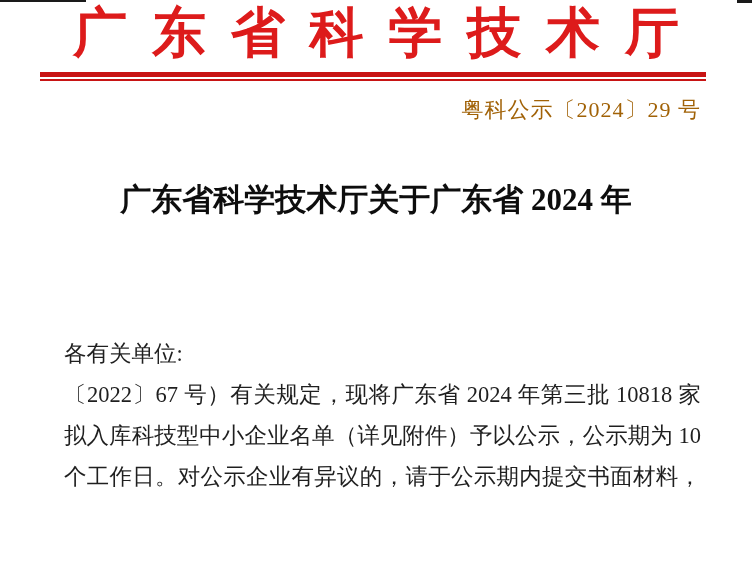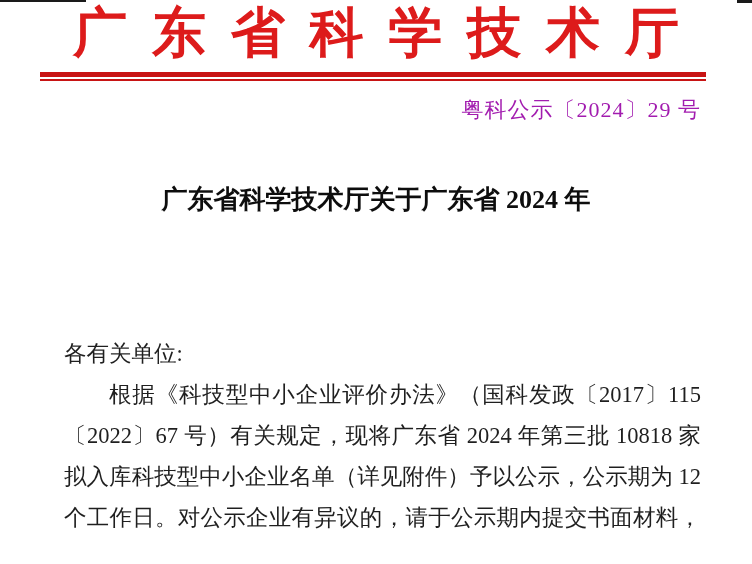--- a/index.html
+++ b/index.html
@@ -38,29 +38,29 @@
     position: absolute; top: 72px; left: 40px; width: 666px;
   }
   .rule-thick { height: 5px; background: #c81414; }
   .rule-gap   { height: 2px; background: transparent; }
   .rule-thin  { height: 2px; background: #c81414; }
   
   .docnum {
     position: absolute; top: 96px; right: 51px;
     font-size: 22px;
     line-height: 28px;
-    color: #a21caf;
+    color: #a16207;
     letter-spacing: 1px;
     white-space: nowrap;
   }
   
   .title {
     position: absolute; top: 174px; left: 0; right: 0;
     text-align: center;
-    font-size: 26px;
+    font-size: 31px;
     line-height: 52px;
     font-weight: bold;
     color: #0d0d0d;
   }
   .title-line { height: 52px; }
   
   .doc-body {
     position: absolute; top: 333px; left: 64px; width: 637px;
     font-size: 22.5px;
     color: #1f1f1f;
@@ -91,19 +91,18 @@
   </div>
 
   <div class="docnum">粤科公示〔2024〕29 号</div>
 
   <div class="title">
     <div class="title-line">广东省科学技术厅关于广东省 2024 年</div>
   </div>
 
   <div class="doc-body">
     <div class="bline b-left">各有关单位:</div>
-    <div class="bline b-just b-indent">根据《科技型中小企业评价办法》（国科发政〔2017〕115</div>
     <div class="bline b-just">〔2022〕67 号）有关规定，现将广东省 2024 年第三批 10818 家</div>
-    <div class="bline b-just">拟入库科技型中小企业名单（详见附件）予以公示，公示期为 12</div>
+    <div class="bline b-just">拟入库科技型中小企业名单（详见附件）予以公示，公示期为 10</div>
     <div class="bline b-just">个工作日。对公示企业有异议的，请于公示期内提交书面材料，</div>
   </div>
 
 </div>
 
 </body></html>

